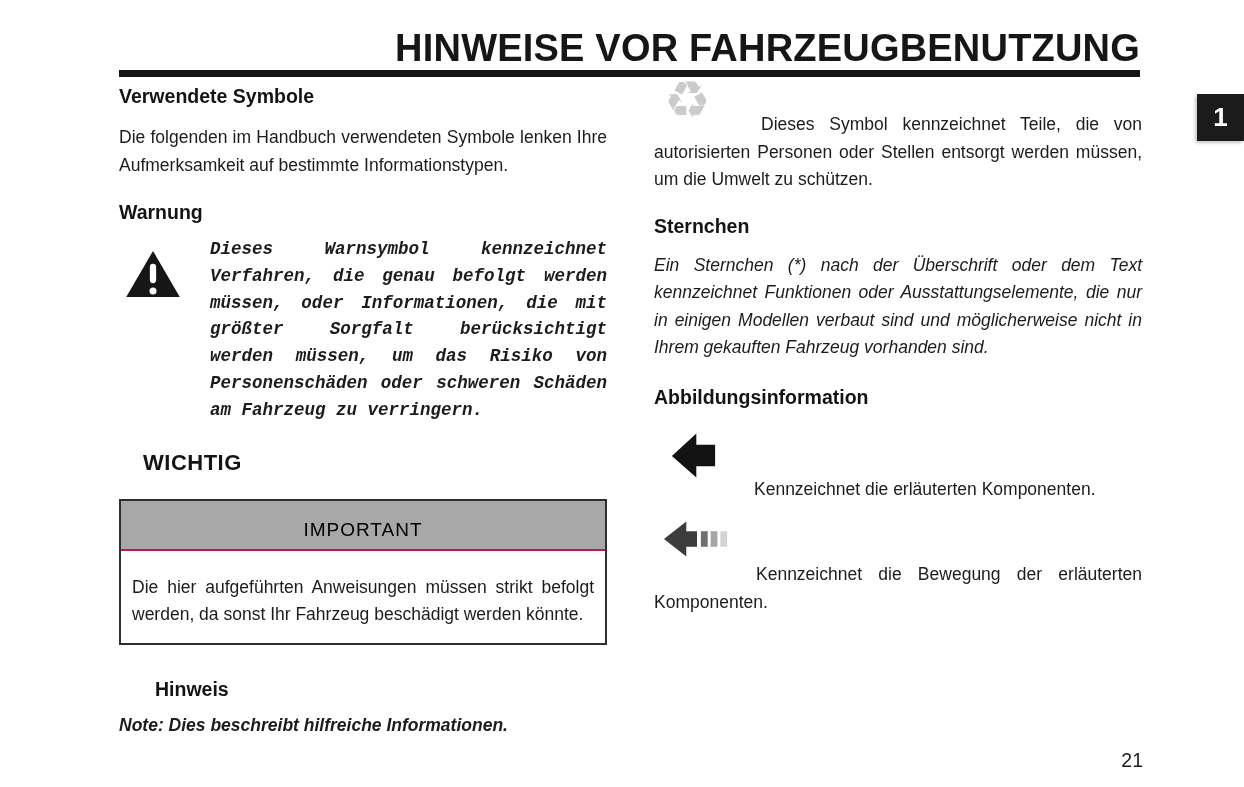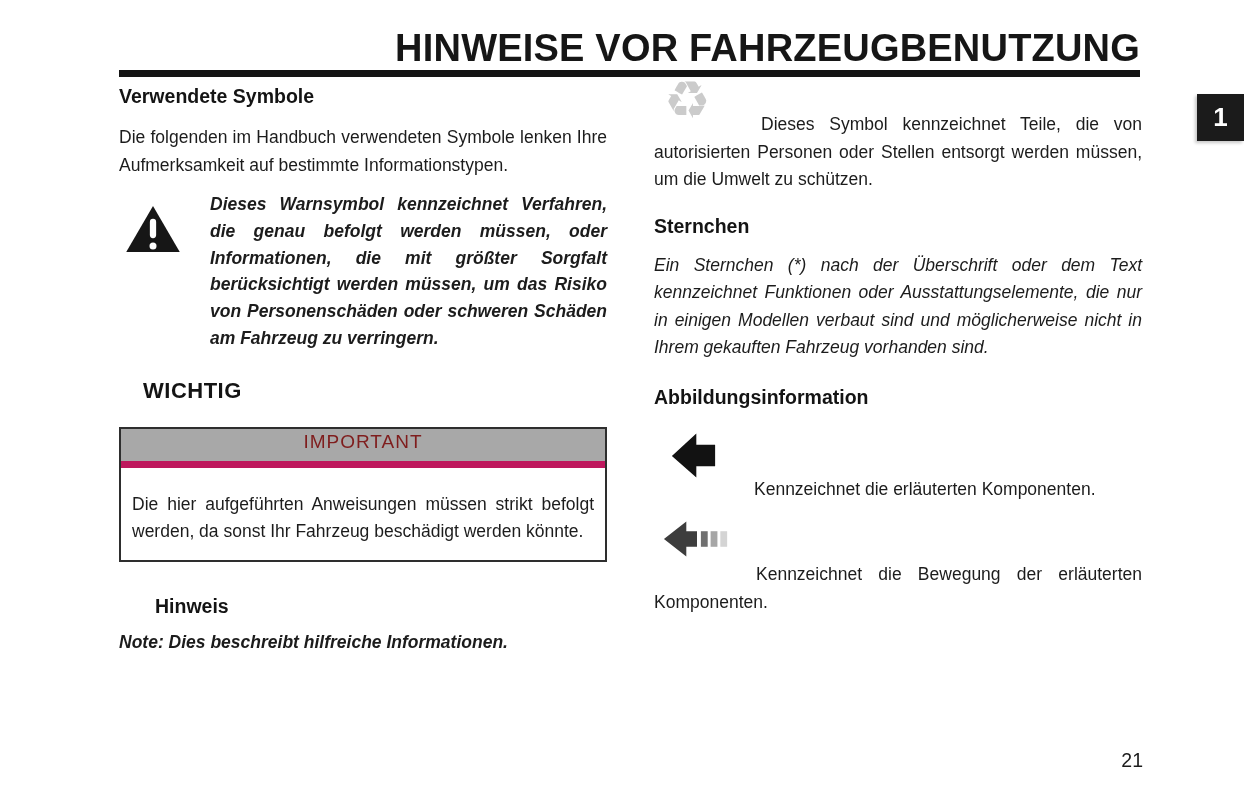--- a/index.html
+++ b/index.html
@@ -35,32 +35,33 @@
 
   .intro-text { margin-top:16px; }
 
   .warnung-heading { margin-top:22px; }
   .warning-block { position:relative; margin-top:12px; }
   .warning-icon-wrap { position:absolute; left:6px; top:14px; }
   .warning-text {
     margin-left:91px;
     font-weight:bold; font-style:italic;
     line-height:26.8px;
+    font-family:Liberation Mono, monospace;
   }
 
   .wichtig-heading { font-size:22px; margin-top:26px; letter-spacing:0.5px;margin-left:24px; }
 
   .important-box { margin-top:23px; border:2px solid #2e2e2e; }
   .important-header {
     background:#a8a8a8;
-    border-bottom:7px solid #be185d;
+    border-bottom:2px solid #be185d;
     text-align:center;
     font-size:19px; letter-spacing:1px;
-    padding:2px 0 8px;
-    color:#7f1d1d;
+    padding:18px 0 8px;
+    color:#000000;
   }
   .important-body { padding:23px 11px 14px; }
 
   .hinweis-heading { margin-top:33px;margin-left:36px; }
   .note-text { margin-top:11px; font-weight:bold; font-style:italic; text-align:left; }
 
   
   .recycle-block { position:relative; }
   .recycle-icon {
     position:absolute; left:10px; top:-6px;
@@ -102,20 +103,21 @@
 
   <div class="section-tab">
     <span>1</span>
   </div>
 
   <div class="col col-left">
 
     <h2 class="symbols-heading">Verwendete Symbole</h2>
     <p class="intro-text">Die folgenden im Handbuch verwendeten Symbole lenken Ihre Aufmerksamkeit auf bestimmte Informationstypen.</p>
 
+    <h2 class="warnung-heading">Warnung</h2>
 
     <div class="warning-block">
       <span class="warning-icon-wrap">
         <svg width="56" height="48" viewBox="0 0 60 52" aria-hidden="true">
           <path d="M30 1 L59 51 L1 51 Z" fill="#161616"></path>
           <rect x="26.6" y="15" width="6.8" height="21" rx="3.4" fill="#ffffff"></rect>
           <circle cx="30" cy="44.5" r="3.8" fill="#ffffff"></circle>
         </svg>
       </span>
       <p class="warning-text">Dieses Warnsymbol kennzeichnet Verfahren, die genau befolgt werden müssen, oder Informationen, die mit größter Sorgfalt berücksichtigt werden müssen, um das Risiko von Personenschäden oder schweren Schäden am Fahrzeug zu verringern.</p>

